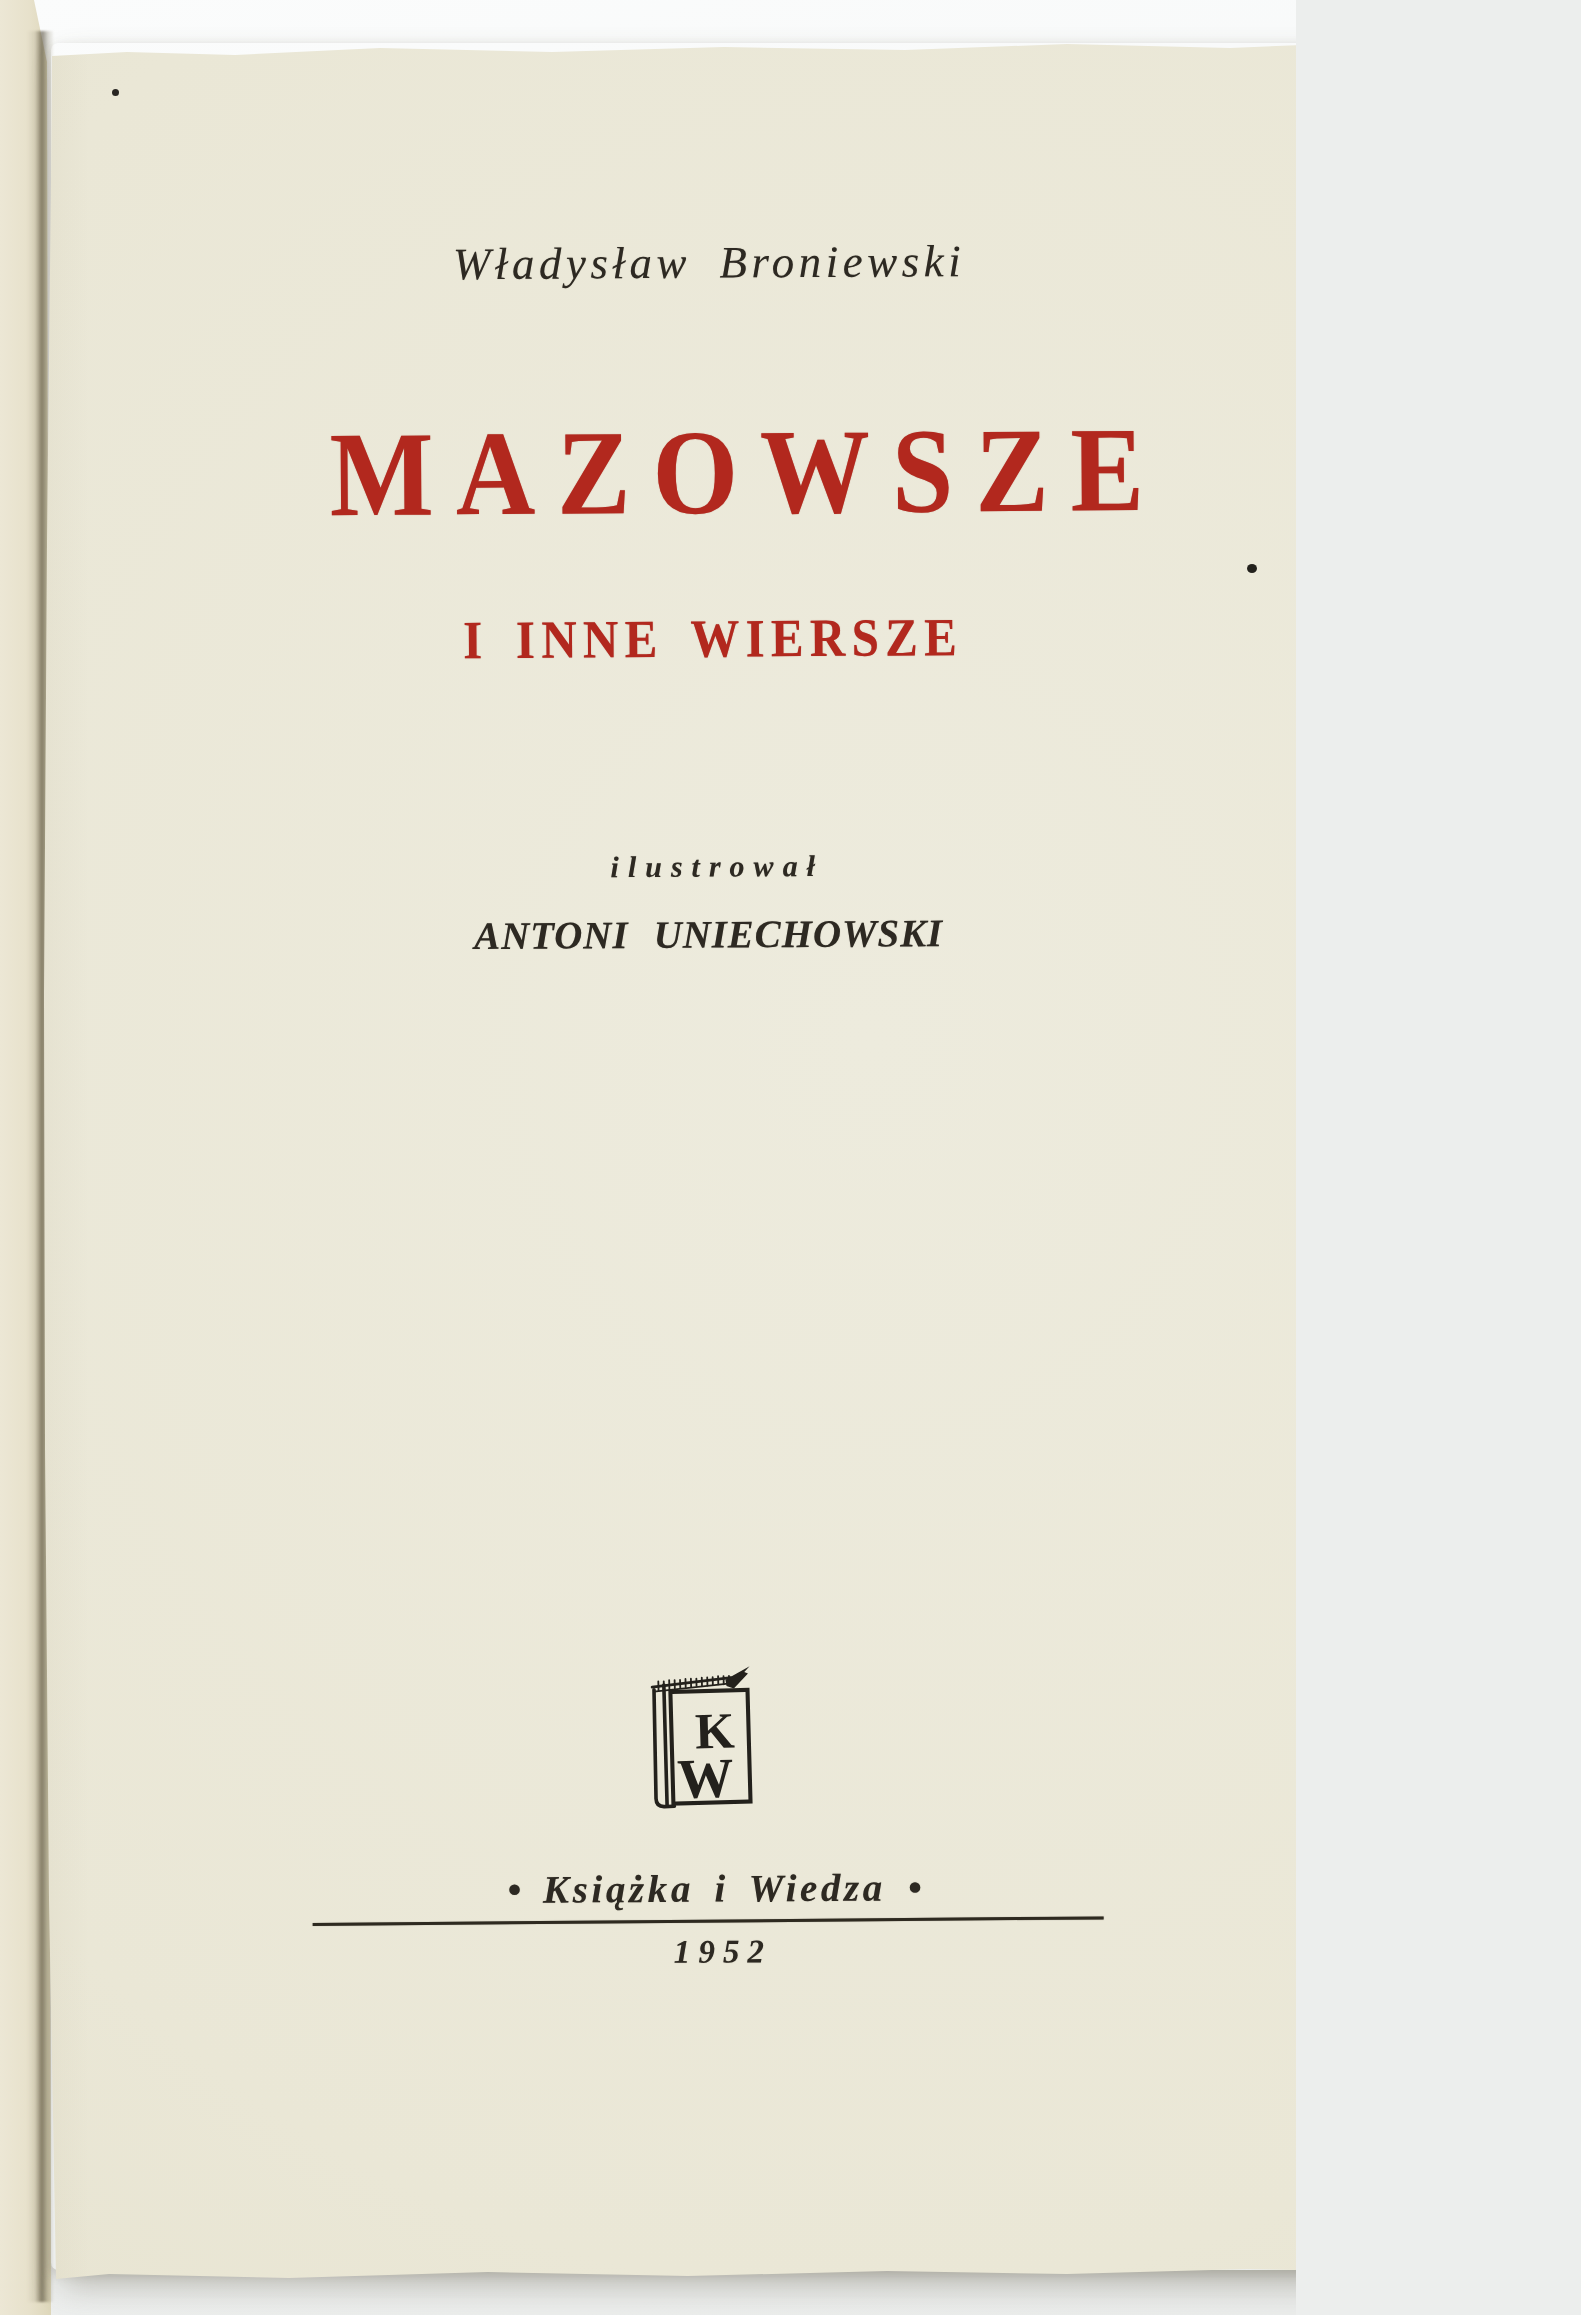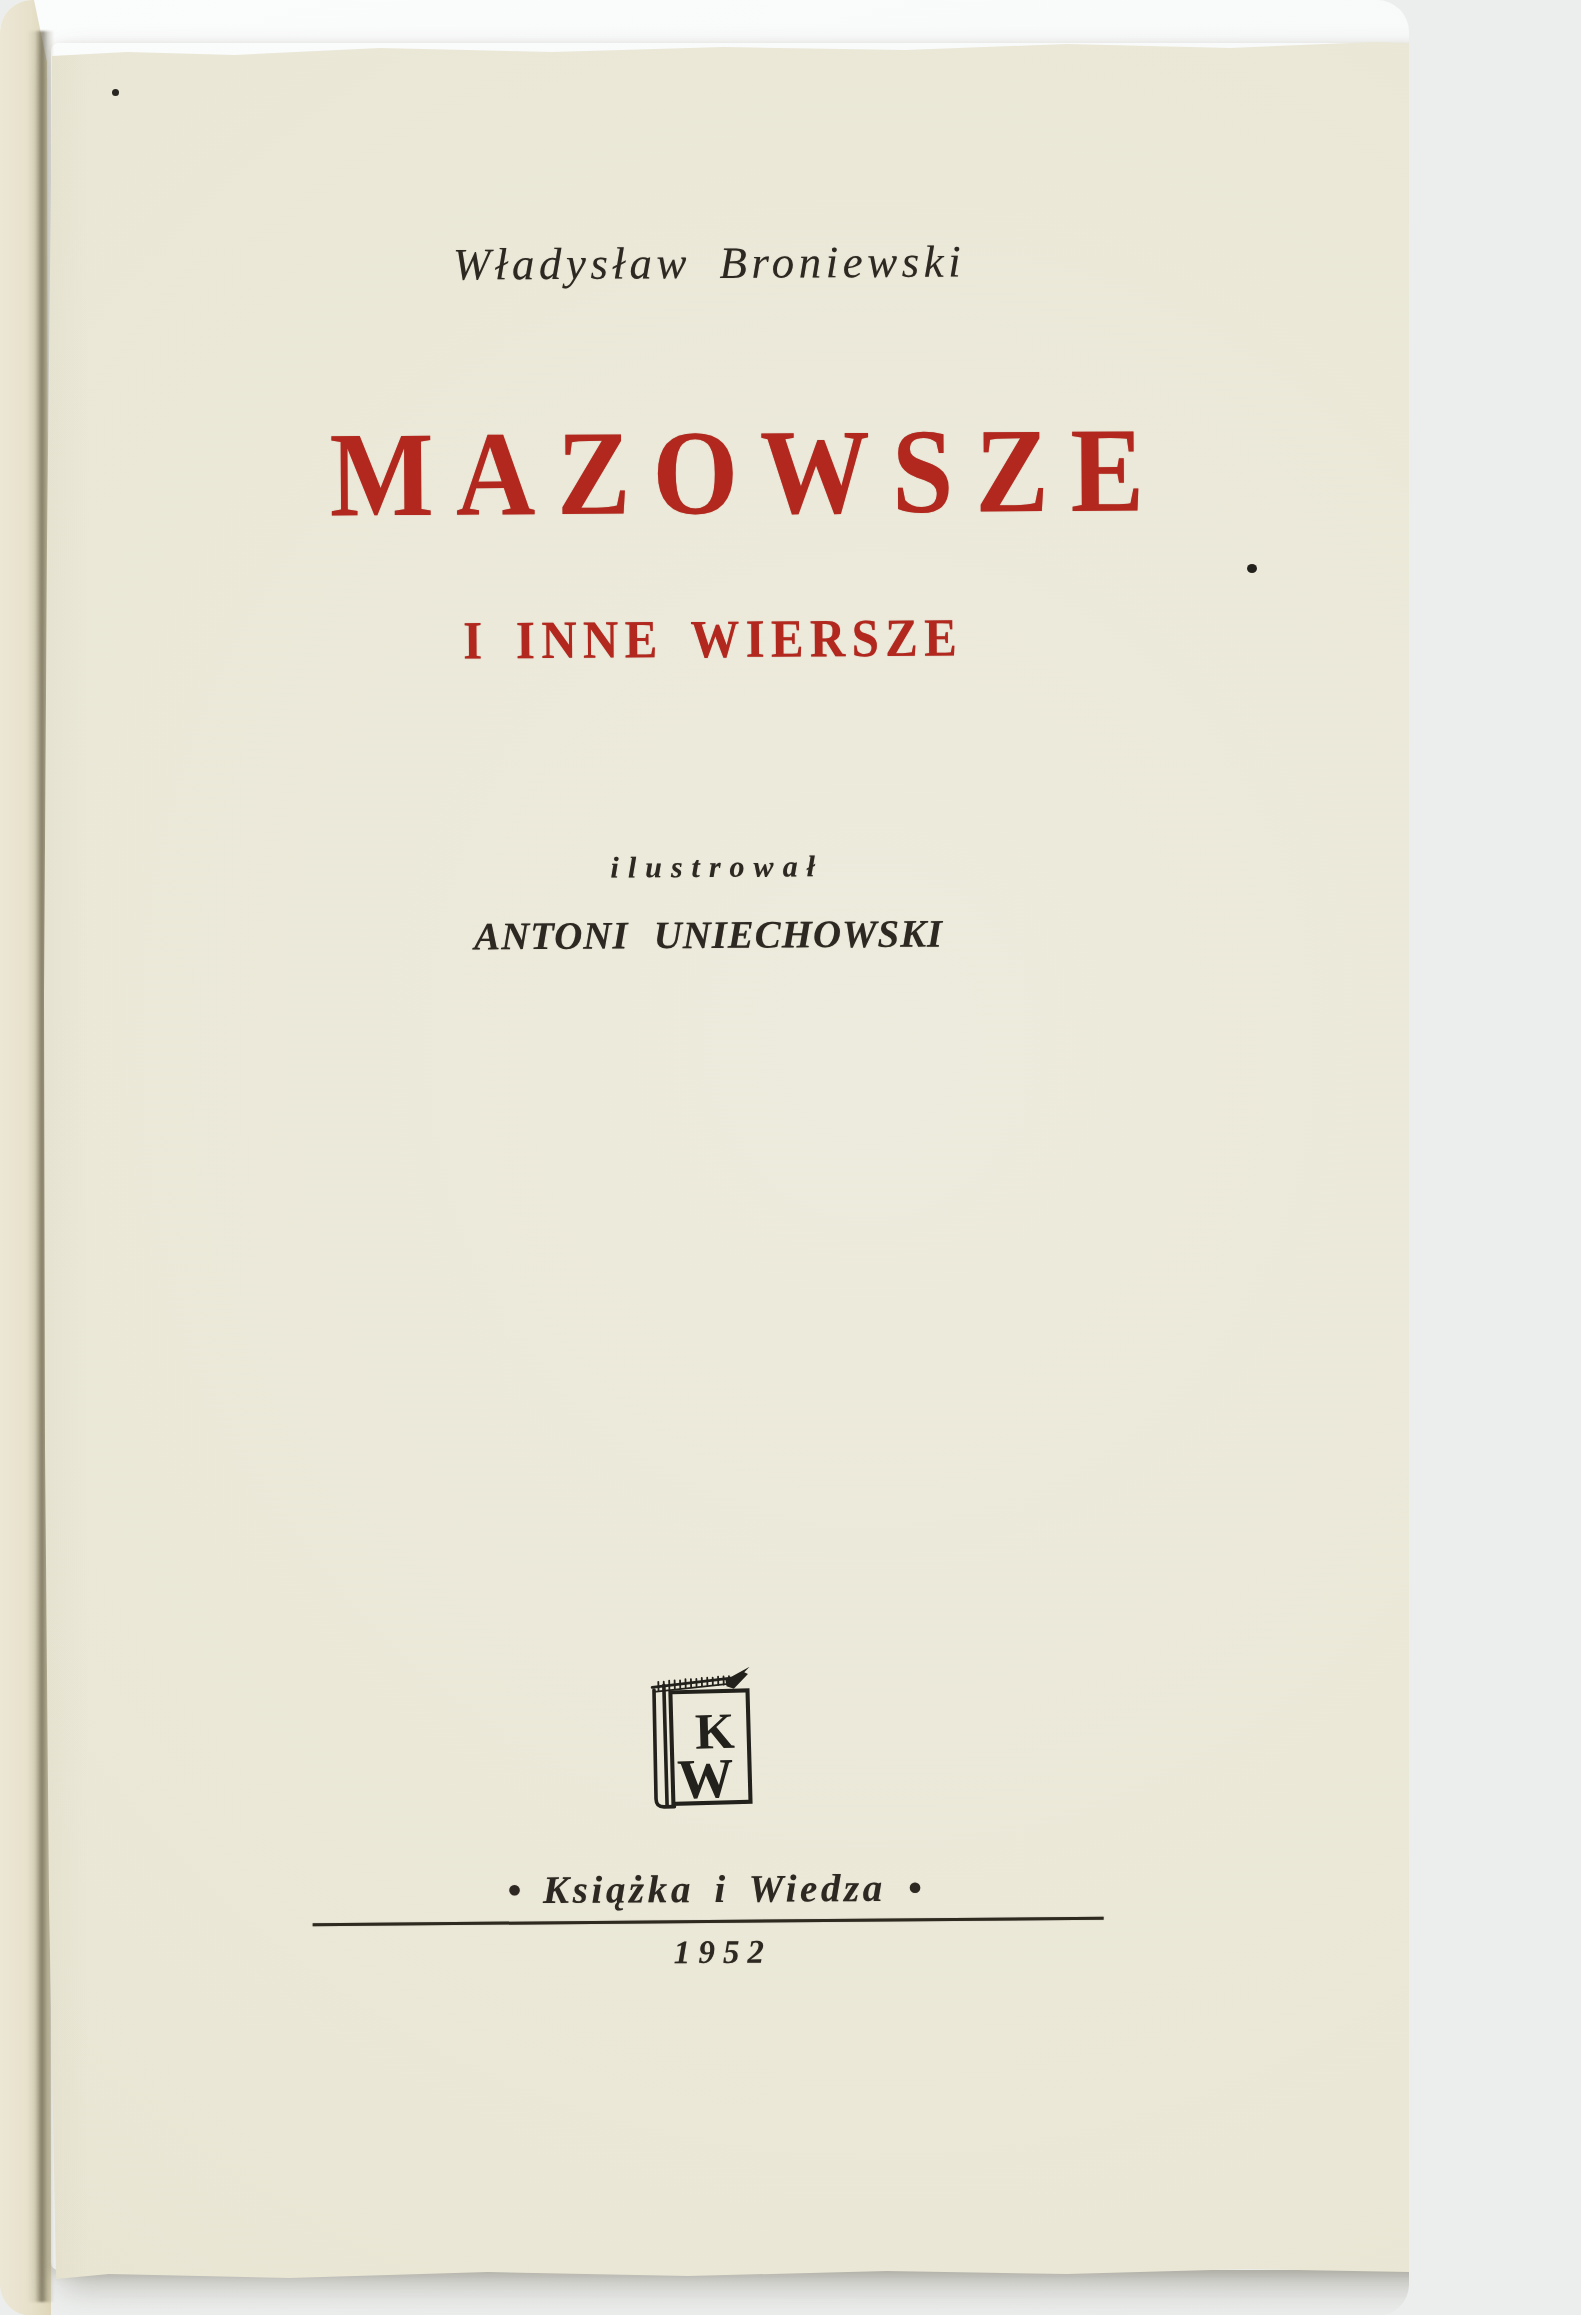--- a/index.html
+++ b/index.html
@@ -1,20 +1,19 @@
 <!DOCTYPE html>
 <html style="font-size:14.5px"><head>
 <meta charset="utf-8">
 <style>
   html,body{margin:0;padding:0;background:#eceeed;}
   .scene{
-    position:relative;width:1409px;height:2316px;overflow:hidden;
+    position:relative;width:1296px;height:2316px;overflow:hidden;
     background:linear-gradient(165deg,#fbfcfc 0%,#f5f7f7 35%,#eff1f0 70%,#ebedec 100%);
     font-family:"Liberation Serif","DejaVu Serif",serif;
-    border-radius:32px;
   }
   
   .back-pages{
     position:absolute;left:0;top:0;width:54px;height:2316px;
     background:linear-gradient(90deg,#ece7d5 0%,#e7e1cb 55%,#dcd5b8 100%);
     clip-path:polygon(0 0,34px 0,47px 62px,51px 100%,0 100%);
   }
   
   .gutter{
     position:absolute;left:27px;top:31px;width:27px;height:2271px;

